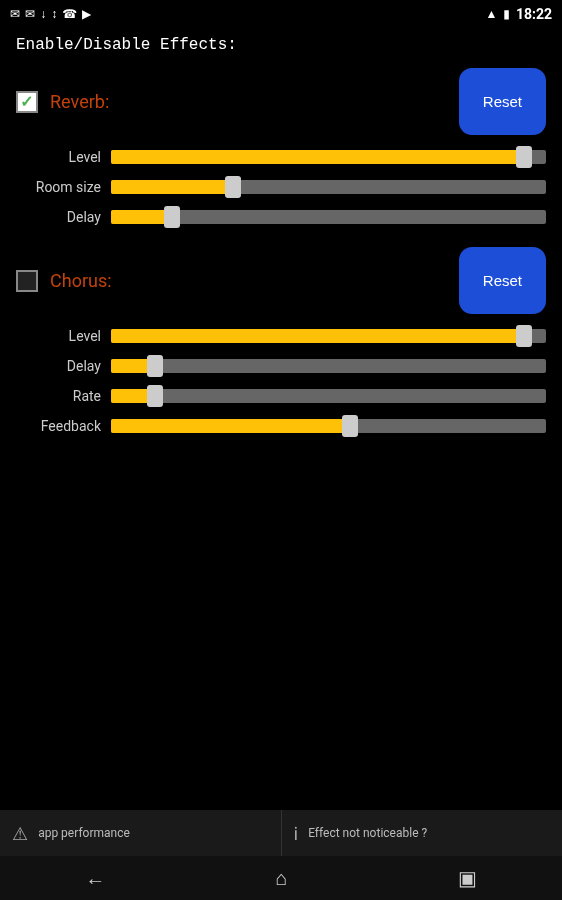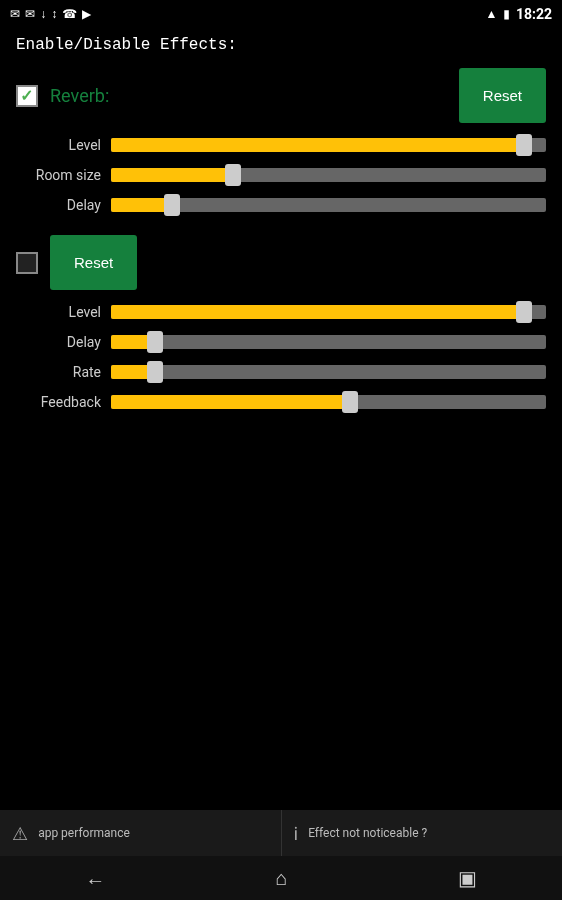--- a/index.html
+++ b/index.html
@@ -78,32 +78,32 @@
     }
     .checkbox.checked::after {
       content: '✓';
       color: #4CAF50;
       font-size: 16px;
       font-weight: bold;
     }
 
     .effect-label {
       font-size: 18px;
-      color: #15803d;
+      color: #c2410c;
       flex: 1;
     }
 
     .reset-btn {
-      background: #15803d;
+      background: #1d4ed8;
       color: #fff;
       border: none;
-      padding: 19px 24px;
+      padding: 25px 24px;
       font-size: 15px;
       cursor: pointer;
-      border-radius: 3px;
+      border-radius: 13px;
     }
 
     
     .slider-row {
       display: flex;
       align-items: center;
       margin-bottom: 10px;
     }
     .slider-label {
       width: 80px;
@@ -253,20 +253,21 @@
           <div class="slider-fill" style="width:14%"></div>
           <div class="slider-thumb" style="left:calc(14% - 8px)"></div>
         </div>
       </div>
     </div>
   </div>
 
   <div class="effect-section">
     <div class="effect-header">
       <div class="checkbox"></div>
+      <span class="effect-label">Chorus:</span>
       <button class="reset-btn">Reset</button>
     </div>
 
     <div class="slider-row">
       <span class="slider-label">Level</span>
       <div class="slider-track-container">
         <div class="slider-track">
           <div class="slider-fill" style="width:95%"></div>
           <div class="slider-thumb" style="left:calc(95% - 8px)"></div>
         </div>

